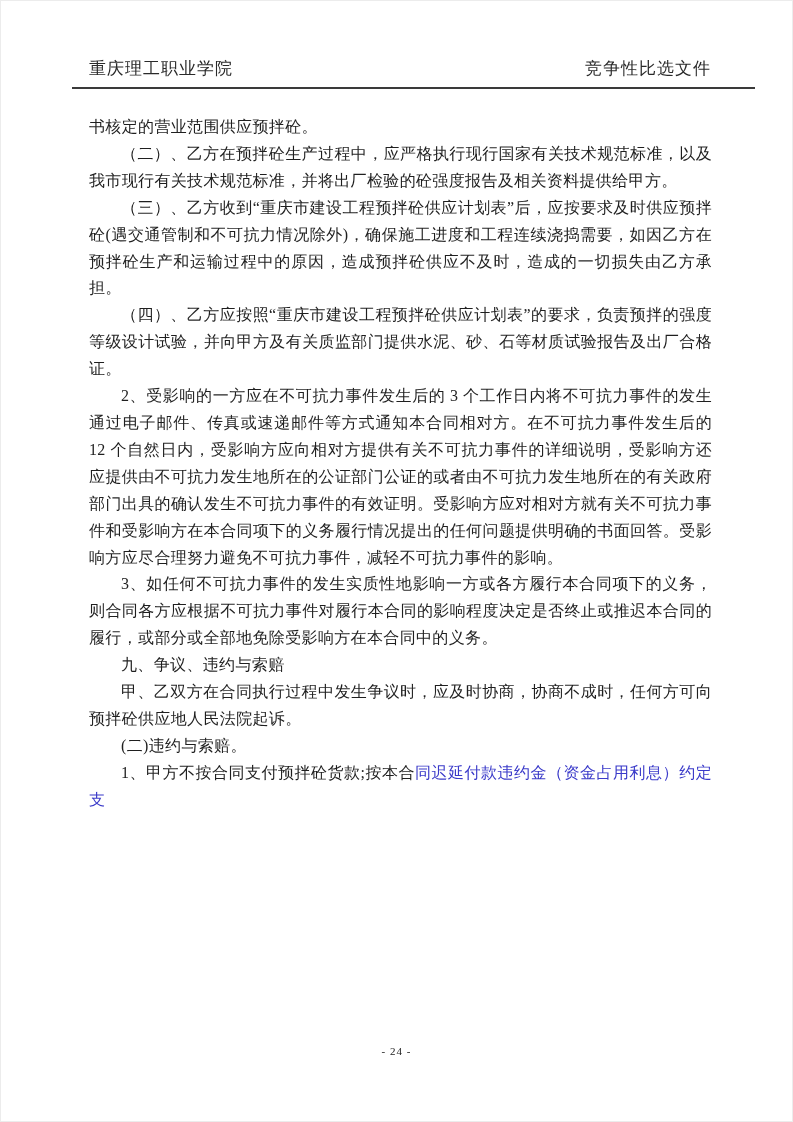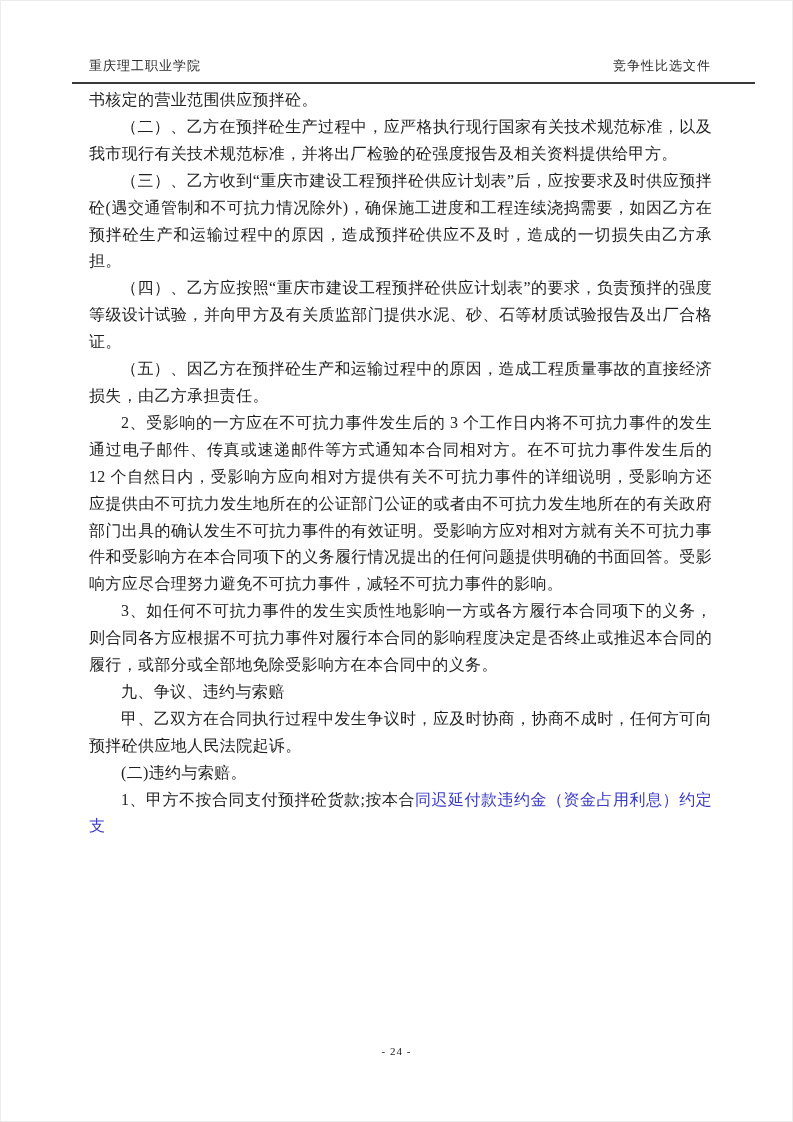--- a/index.html
+++ b/index.html
@@ -17,21 +17,21 @@
   .header {
     position: absolute;
     top: 56px;
     left: 71px;
     width: 683px;
   }
   .header-row {
     display: flex;
     justify-content: space-between;
     padding: 0 44px 0 17px;
-    font-size: 13px;
+    font-size: 17px;
     letter-spacing: 1px;
     color: #2a2a2a;
   }
   .header-rule {
     margin-top: 7px;
     border-bottom: 2px solid #3a3a3a;
     height: 0;
   }
   .content {
     position: absolute;
@@ -41,21 +41,21 @@
   }
   p.para {
     margin: 0;
     font-size: 16px;
     line-height: 26.9px;
     letter-spacing: 0.35px;
     text-align: justify;
     text-justify: inter-character;
     text-indent: 2em;
   }
-  p.para.no-indent { text-indent: 0; }
+  p.para.no-indent { text-indent: 0; margin-top: 27px; }
   .hl-blue {  }
   .footer {
     position: absolute;
     top: 1044px;
     left: 0;
     width: 100%;
     text-align: center;
     font-size: 11px;
     color: #222222;
     letter-spacing: 1px;
@@ -72,21 +72,20 @@
       <span>竞争性比选文件</span>
     </div>
     <div class="header-rule"></div>
   </div>
 
   <div class="content">
     <p class="para no-indent">书核定的营业范围供应预拌砼。</p>
     <p class="para">（二）、乙方在预拌砼生产过程中，应严格执行现行国家有关技术规范标准，以及我市现行有关技术规范标准，并将出厂检验的砼强度报告及相关资料提供给甲方。</p>
     <p class="para">（三）、乙方收到“重庆市建设工程预拌砼供应计划表”后，应按要求及时供应预拌砼(遇交通管制和不可抗力情况除外)，确保施工进度和工程连续浇捣需要，如因乙方在预拌砼生产和运输过程中的原因，造成预拌砼供应不及时，造成的一切损失由乙方承担。</p>
     <p class="para">（四）、乙方应按照“重庆市建设工程预拌砼供应计划表”的要求，负责预拌的强度等级设计试验，并向甲方及有关质监部门提供水泥、砂、石等材质试验报告及出厂合格证。</p>
-    <p class="para">（五）、因乙方在预拌砼生产和运输过程中的原因，造成工程质量事故的直接经济损失，由乙方承担责任。</p>
     <p class="para">2、受影响的一方应在不可抗力事件发生后的 3 个工作日内将不可抗力事件的发生通过电子邮件、传真或速递邮件等方式通知本合同相对方。在不可抗力事件发生后的 12 个自然日内，受影响方应向相对方提供有关不可抗力事件的详细说明，受影响方还应提供由不可抗力发生地所在的公证部门公证的或者由不可抗力发生地所在的有关政府部门出具的确认发生不可抗力事件的有效证明。受影响方应对相对方就有关不可抗力事件和受影响方在本合同项下的义务履行情况提出的任何问题提供明确的书面回答。受影响方应尽合理努力避免不可抗力事件，减轻不可抗力事件的影响。</p>
     <p class="para">3、如任何不可抗力事件的发生实质性地影响一方或各方履行本合同项下的义务，则合同各方应根据不可抗力事件对履行本合同的影响程度决定是否终止或推迟本合同的履行，或部分或全部地免除受影响方在本合同中的义务。</p>
     <p class="para">九、争议、违约与索赔</p>
     <p class="para">甲、乙双方在合同执行过程中发生争议时，应及时协商，协商不成时，任何方可向预拌砼供应地人民法院起诉。</p>
     <p class="para">(二)违约与索赔。</p>
     <p class="para"><span>1、甲方不按合同支付预拌砼货款;按本合</span><span class="hl-blue" style="color: rgb(58, 58, 201);">同迟延付款违约金（资金占用利息）约定支</span></p>
   </div>
 
   <div class="footer">
     <span>- 24 -</span>

